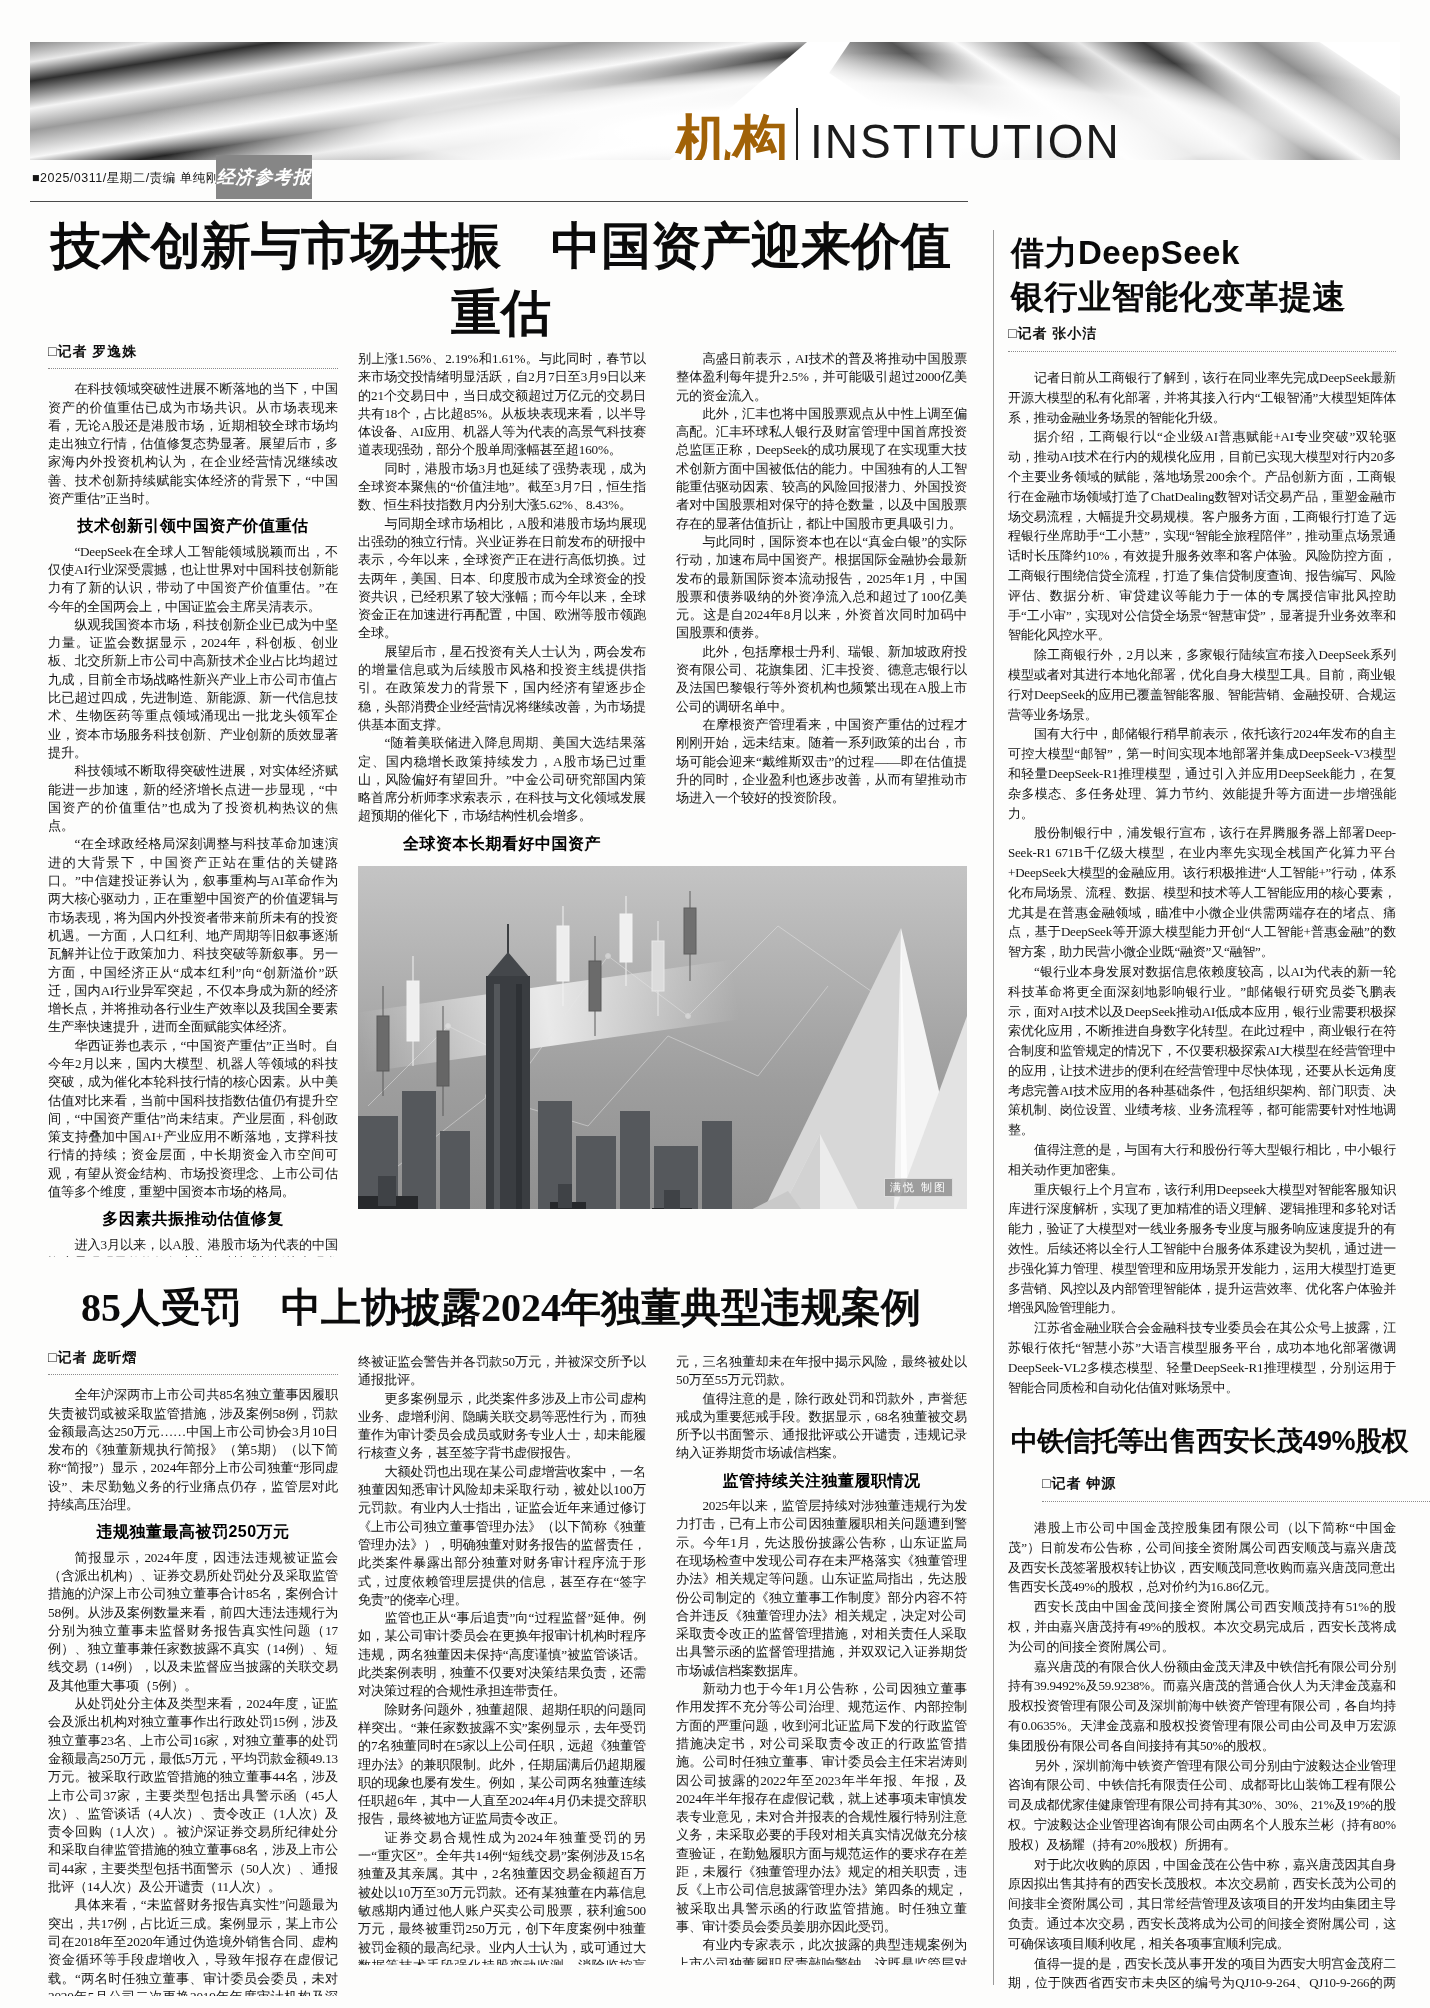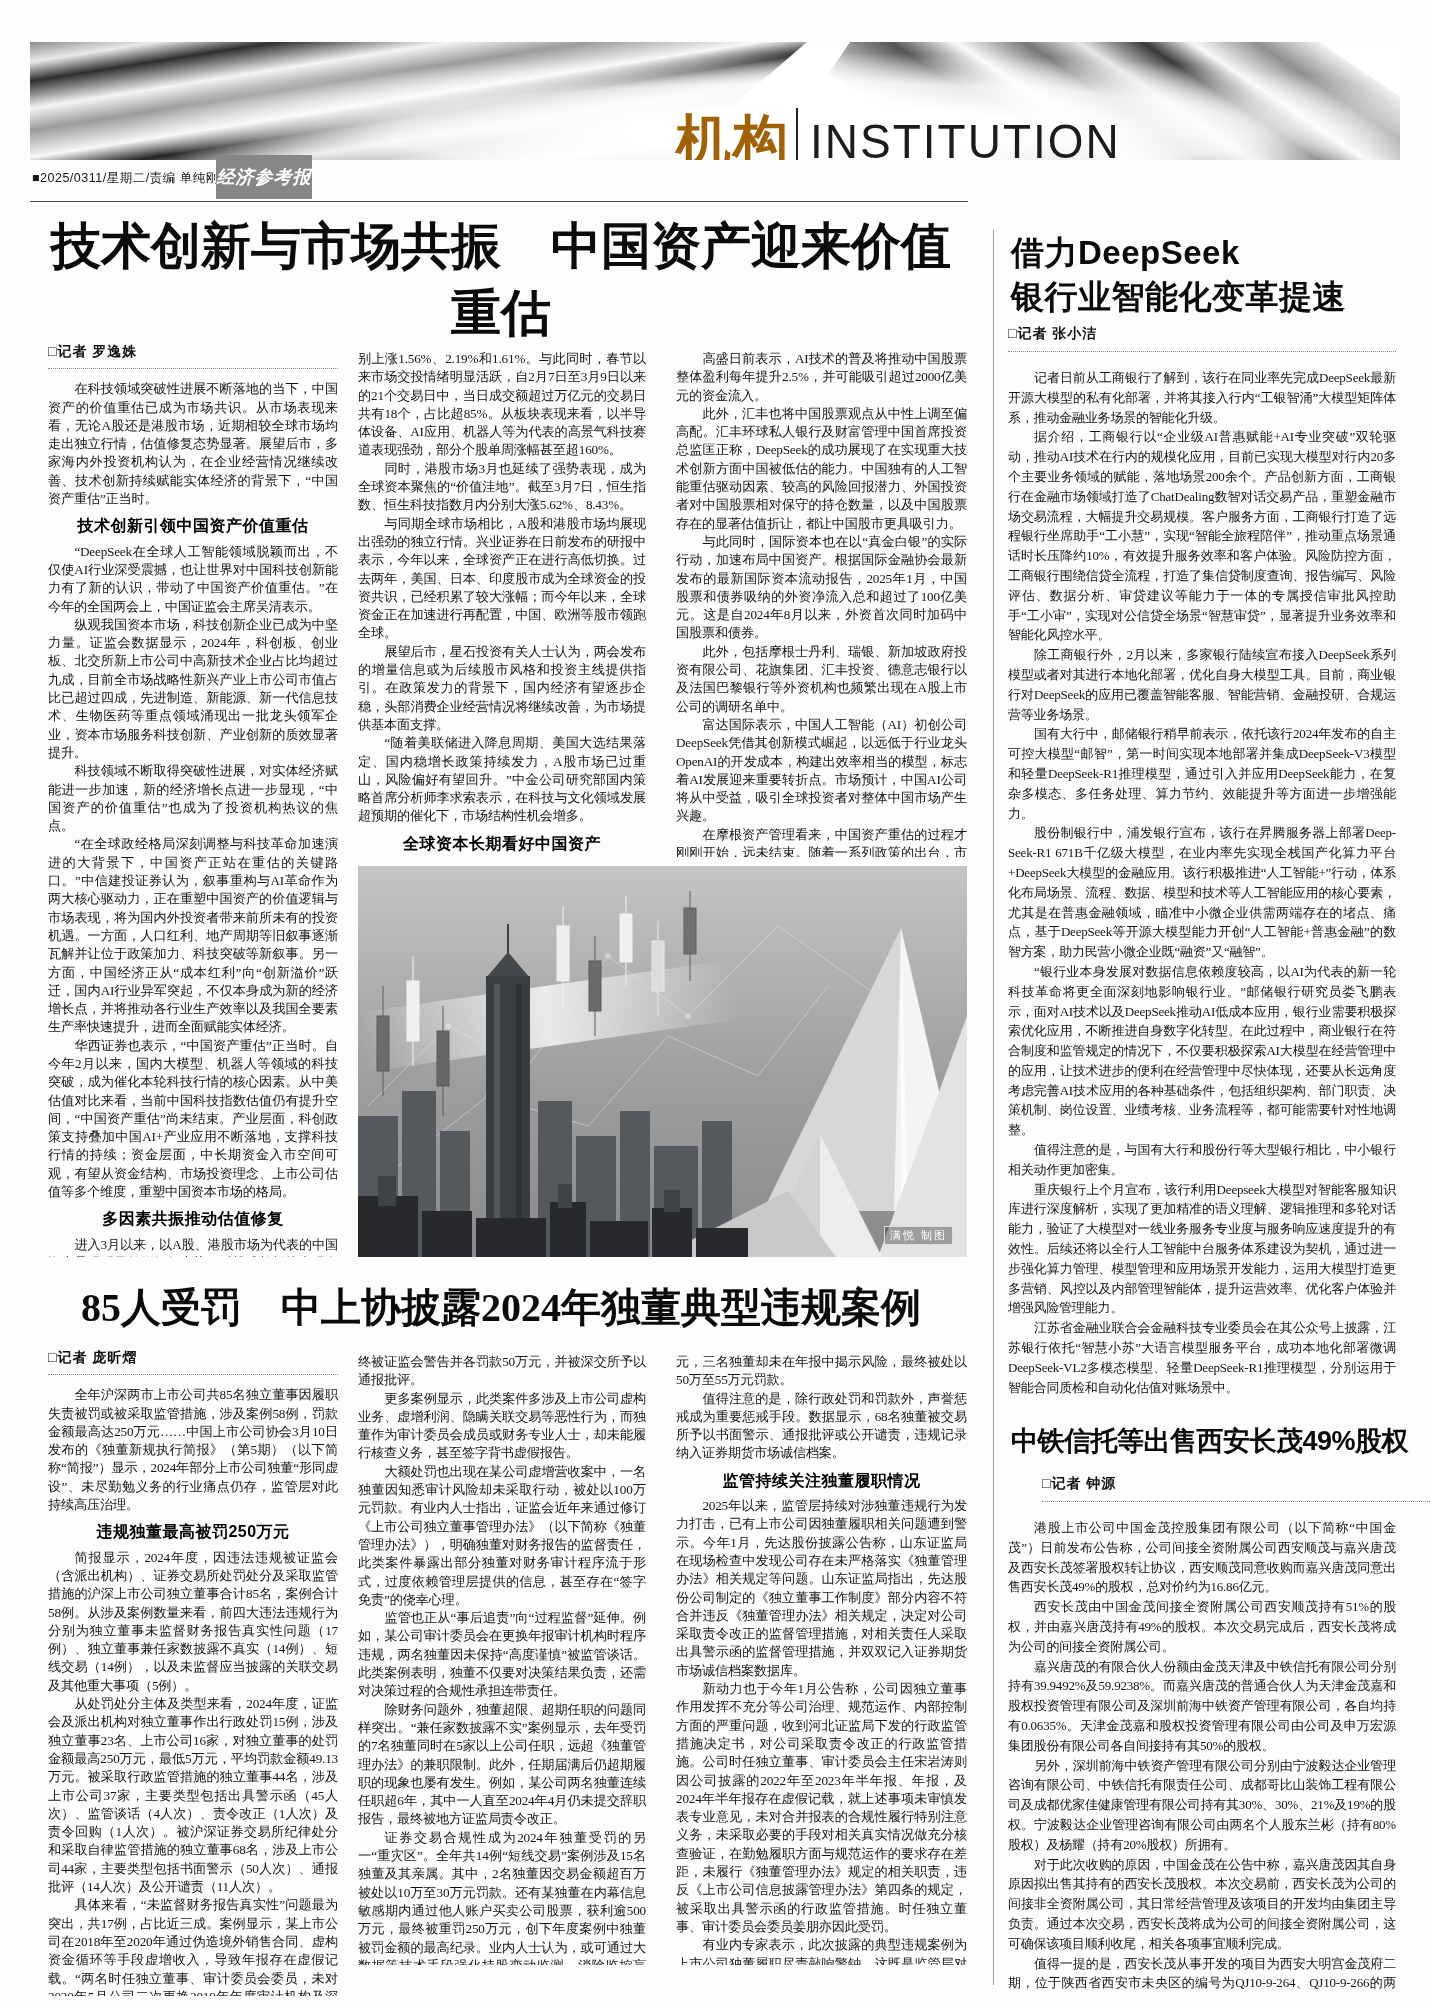--- a/index.html
+++ b/index.html
@@ -35,21 +35,21 @@
   
   .col{position:absolute;overflow:hidden;text-align:justify;}
   .colmain{font-size:13.2px;line-height:18.3px;letter-spacing:-.2px;}
   .byline{font-family:"Liberation Sans","DejaVu Sans",sans-serif;font-weight:700;font-size:14px;color:#111;
           border-bottom:1px dotted #8a8a8a;padding-bottom:8px;margin-bottom:11px;letter-spacing:1px;}
   .para{margin:0;text-indent:2em;}
   .para.cont{text-indent:0;}
   .subhead{font-family:"Liberation Sans","DejaVu Sans",sans-serif;font-weight:700;font-size:16px;color:#000;
            text-align:center;margin:9px 0 7px;letter-spacing:.5px;}
   
-  .photo{position:absolute;left:358px;top:866px;width:609px;height:391px;overflow:hidden;background:#9c9c9c;}
+  .photo{position:absolute;left:358px;top:866px;width:609px;height:343px;overflow:hidden;background:#9c9c9c;}
   .photo svg{display:block;}
   .photo-caption{position:absolute;right:14px;bottom:12px;color:#fff;border:1px solid #ddd;
                  background:rgba(70,70,70,.45);padding:1px 5px;
                  font-family:"Liberation Sans",sans-serif;font-size:11px;letter-spacing:2px;}
   
   .vdivider{position:absolute;left:993px;top:230px;width:1px;height:1755px;background:#9a9a9a;}
   .side-headline{position:absolute;left:1008px;width:390px;margin:3px;
                  font-family:"Liberation Sans","DejaVu Sans",sans-serif;font-weight:700;color:#0a0a0a;}
   .ds-headline{top:228px;font-size:33px;line-height:1.34;letter-spacing:.5px;}
   .zt-headline{top:1420px;font-size:27px;letter-spacing:-.5px;white-space:nowrap;text-align:center;}
@@ -102,21 +102,20 @@
         <p class="para">“随着美联储进入降息周期、美国大选结果落定、国内稳增长政策持续发力，A股市场已过重山，风险偏好有望回升。”中金公司研究部国内策略首席分析师李求索表示，在科技与文化领域发展超预期的催化下，市场结构性机会增多。</p>
         <h3 class="subhead">全球资本长期看好中国资产</h3>
       </div>
   </div>
   <div class="col colmain" style="left:676px;top:350px;width:291px;height:507px;">
     <div>
         <p class="para">高盛日前表示，AI技术的普及将推动中国股票整体盈利每年提升2.5%，并可能吸引超过2000亿美元的资金流入。</p>
         <p class="para">此外，汇丰也将中国股票观点从中性上调至偏高配。汇丰环球私人银行及财富管理中国首席投资总监匡正称，DeepSeek的成功展现了在实现重大技术创新方面中国被低估的能力。中国独有的人工智能重估驱动因素、较高的风险回报潜力、外国投资者对中国股票相对保守的持仓数量，以及中国股票存在的显著估值折让，都让中国股市更具吸引力。</p>
         <p class="para">与此同时，国际资本也在以“真金白银”的实际行动，加速布局中国资产。根据国际金融协会最新发布的最新国际资本流动报告，2025年1月，中国股票和债券吸纳的外资净流入总和超过了100亿美元。这是自2024年8月以来，外资首次同时加码中国股票和债券。</p>
         <p class="para">此外，包括摩根士丹利、瑞银、新加坡政府投资有限公司、花旗集团、汇丰投资、德意志银行以及法国巴黎银行等外资机构也频繁出现在A股上市公司的调研名单中。</p>
-        <p class="para">富达国际表示，中国人工智能（AI）初创公司DeepSeek凭借其创新模式崛起，以远低于行业龙头OpenAI的开发成本，构建出效率相当的模型，标志着AI发展迎来重要转折点。市场预计，中国AI公司将从中受益，吸引全球投资者对整体中国市场产生兴趣。</p>
         <p class="para">在摩根资产管理看来，中国资产重估的过程才刚刚开始，远未结束。随着一系列政策的出台，市场可能会迎来“戴维斯双击”的过程——即在估值提升的同时，企业盈利也逐步改善，从而有望推动市场进入一个较好的投资阶段。</p>
       </div>
   </div>
 
   <div class="photo">
     <svg width="609" height="391" viewBox="0 0 609 391">
       <defs>
         <linearGradient id="sky" x1="0" y1="0" x2="0" y2="1">
           <stop offset="0" stop-color="#c4c4c4"></stop>
             <stop offset="0.55" stop-color="#9e9e9e"></stop>

